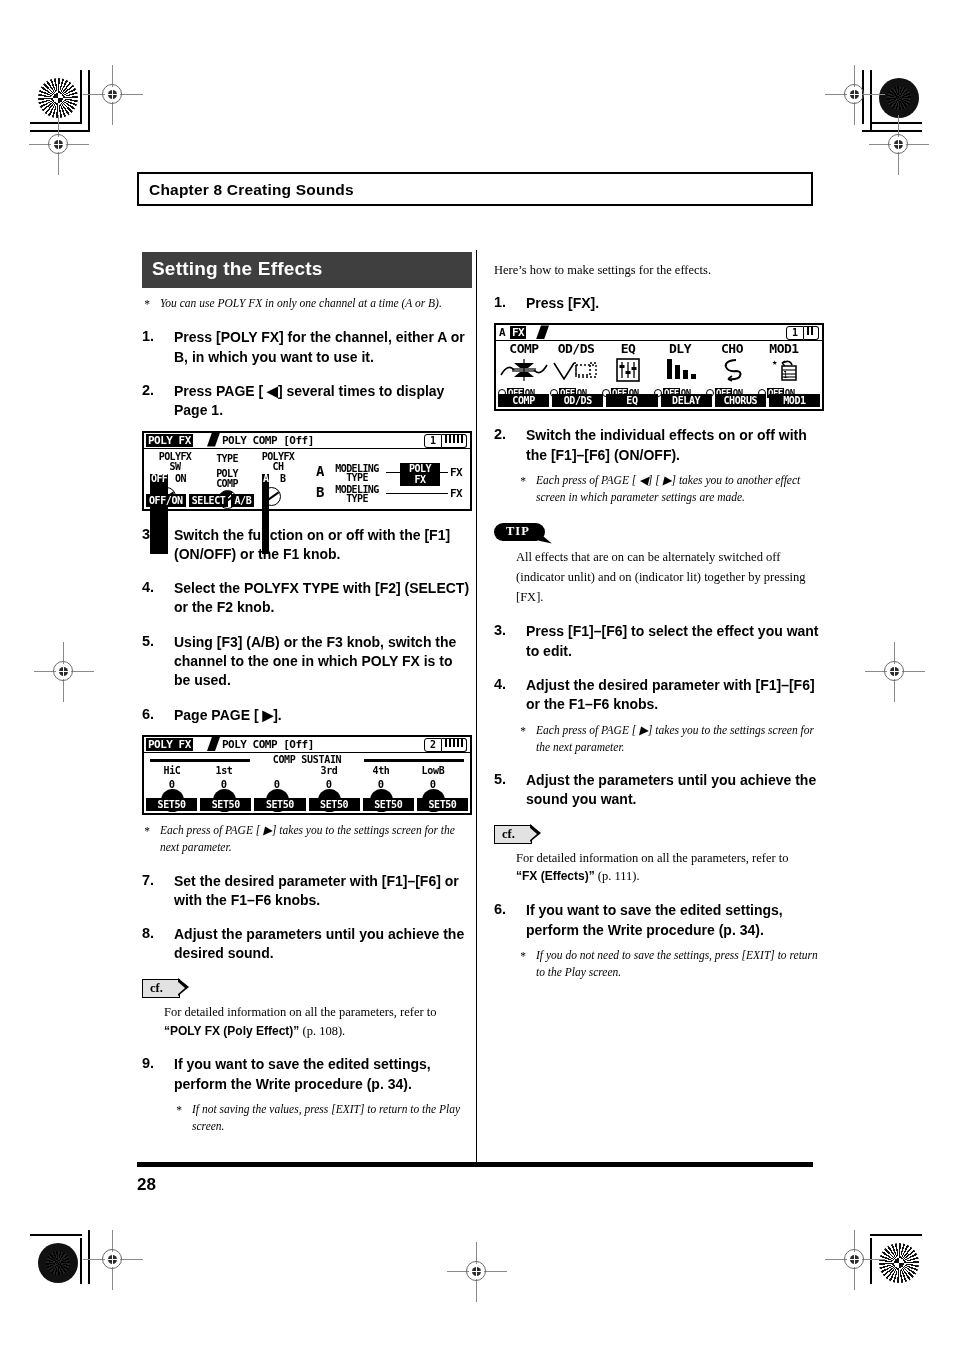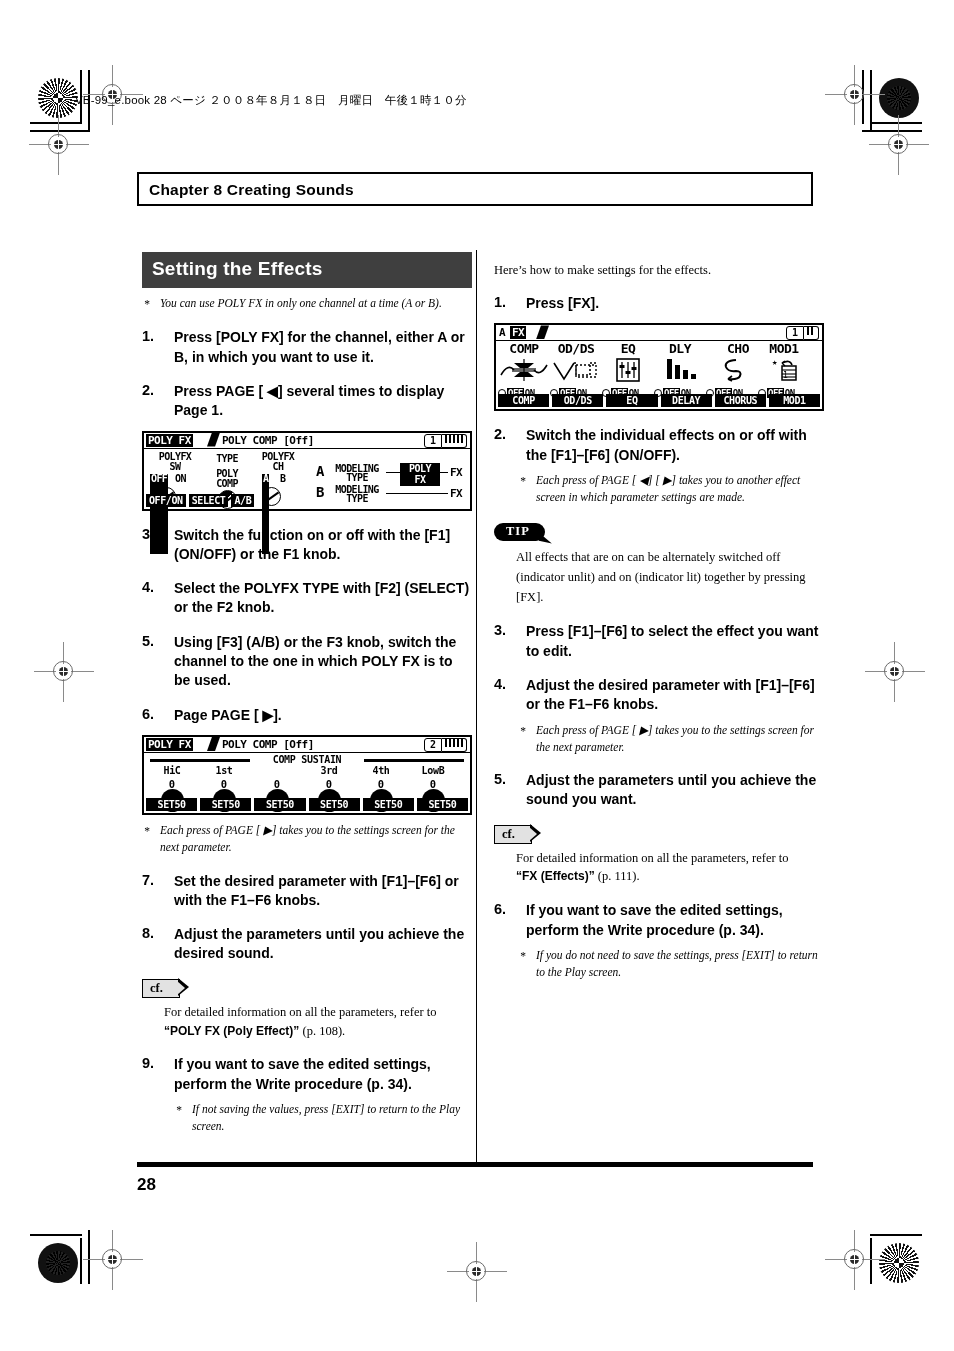--- a/index.html
+++ b/index.html
@@ -268,21 +268,20 @@
       <div class="ring"></div>
       <div class="dot"></div>
   </div>
   <div class="regmark" style="left:460px;top:1255px;">
     <div class="h"></div>
       <div class="v"></div>
       <div class="ring"></div>
       <div class="dot"></div>
   </div>
 
-  <div class="filestamp">VB-99_e.book 28 ページ ２００８年８月１８日　月曜日　午後１時１０分</div>
 
   <div class="chapbar">
     <span>Chapter 8 Creating Sounds</span>
   </div>
 
   <div class="vrule"></div>
 
   <div class="col colL">
 
     <div class="h1">Setting the Effects</div>
@@ -540,21 +539,21 @@
           <rect x="29" y="13" width="5" height="9" fill="#000"></rect>
           <rect x="37" y="17" width="5" height="5" fill="#000"></rect>
         </svg>
       </div>
       <div class="onoff" style="left:158px;">
         <span class="led"></span>
         <span class="off">OFF</span>
         <span class="on">ON</span>
       </div>
 
-      <div class="fxname" style="left:216px;">CHO</div>
+      <div class="fxname" style="left:210px;">CHO</div>
       <div class="icon" style="left:210px;">
         <svg width="52" height="26" viewBox="0 0 52 26">
           <path d="M30 3 Q18 4 20 10 Q22 15 30 14 Q36 14 34 19 Q32 23 22 22" stroke="#000" stroke-width="2" fill="none"></path>
           <path d="M22 22 L26 19 M22 22 L26 24" stroke="#000" stroke-width="1.6" fill="none"></path>
         </svg>
       </div>
       <div class="onoff" style="left:210px;">
         <span class="led"></span>
         <span class="off">OFF</span>
         <span class="on">ON</span>

